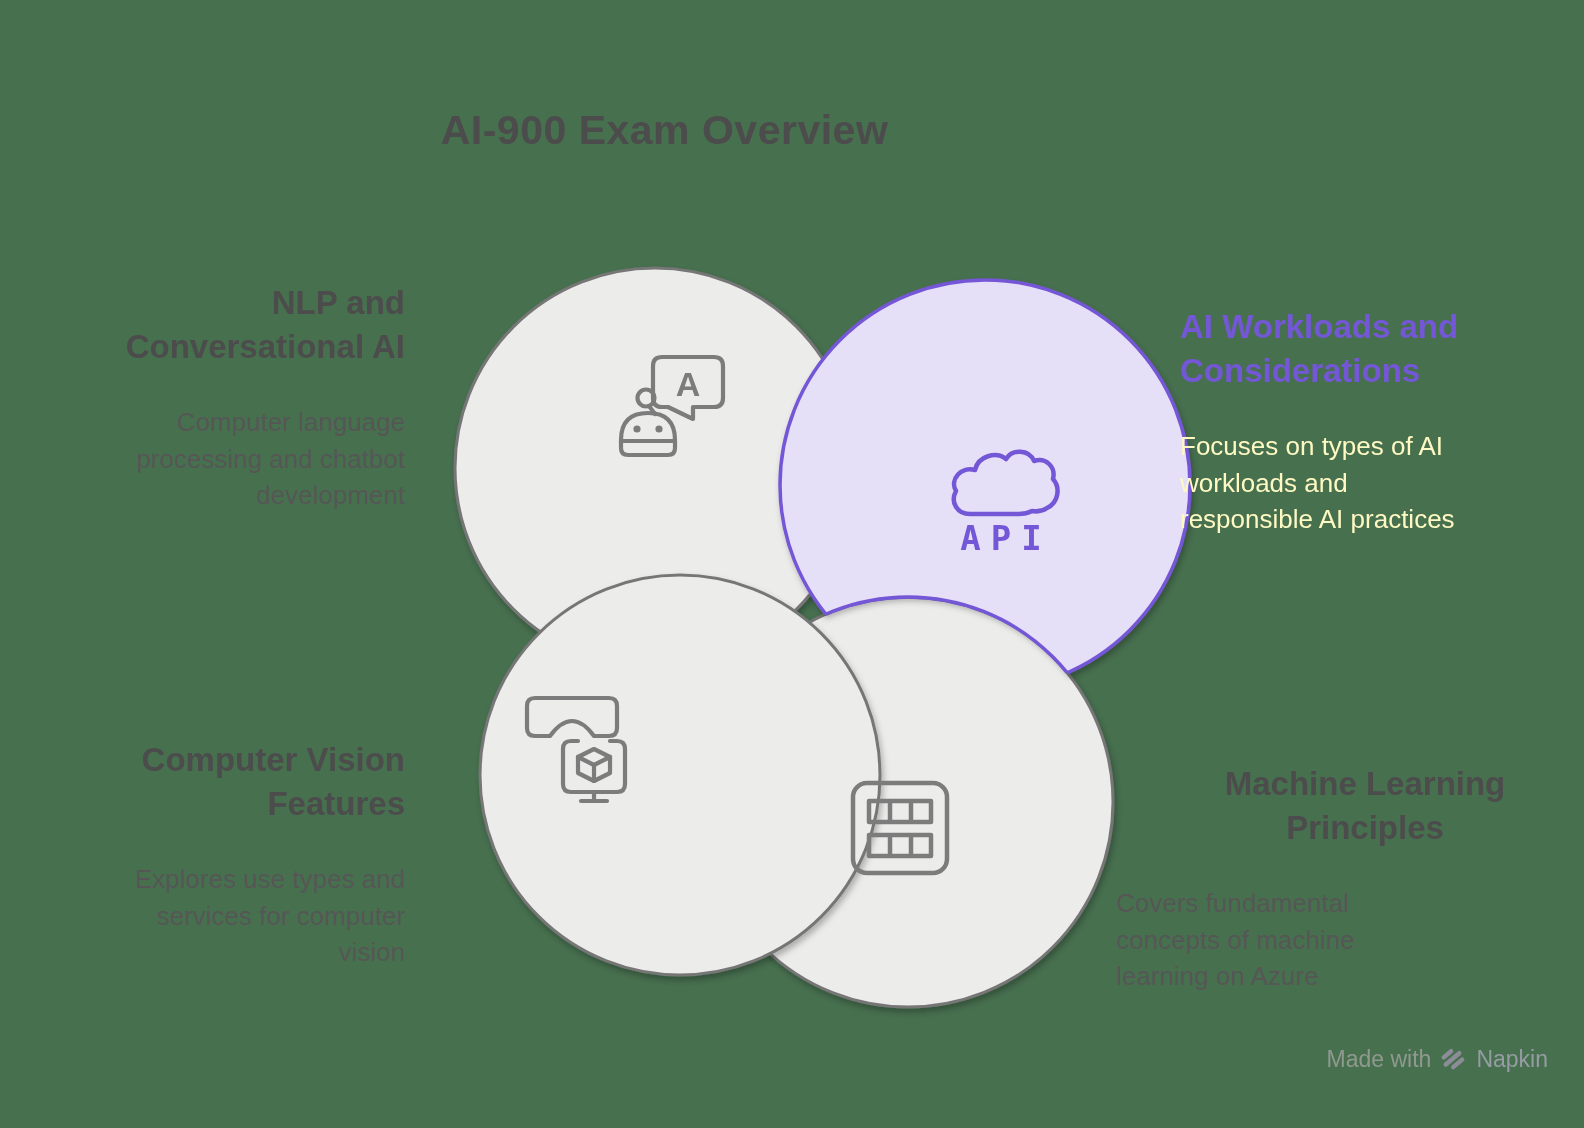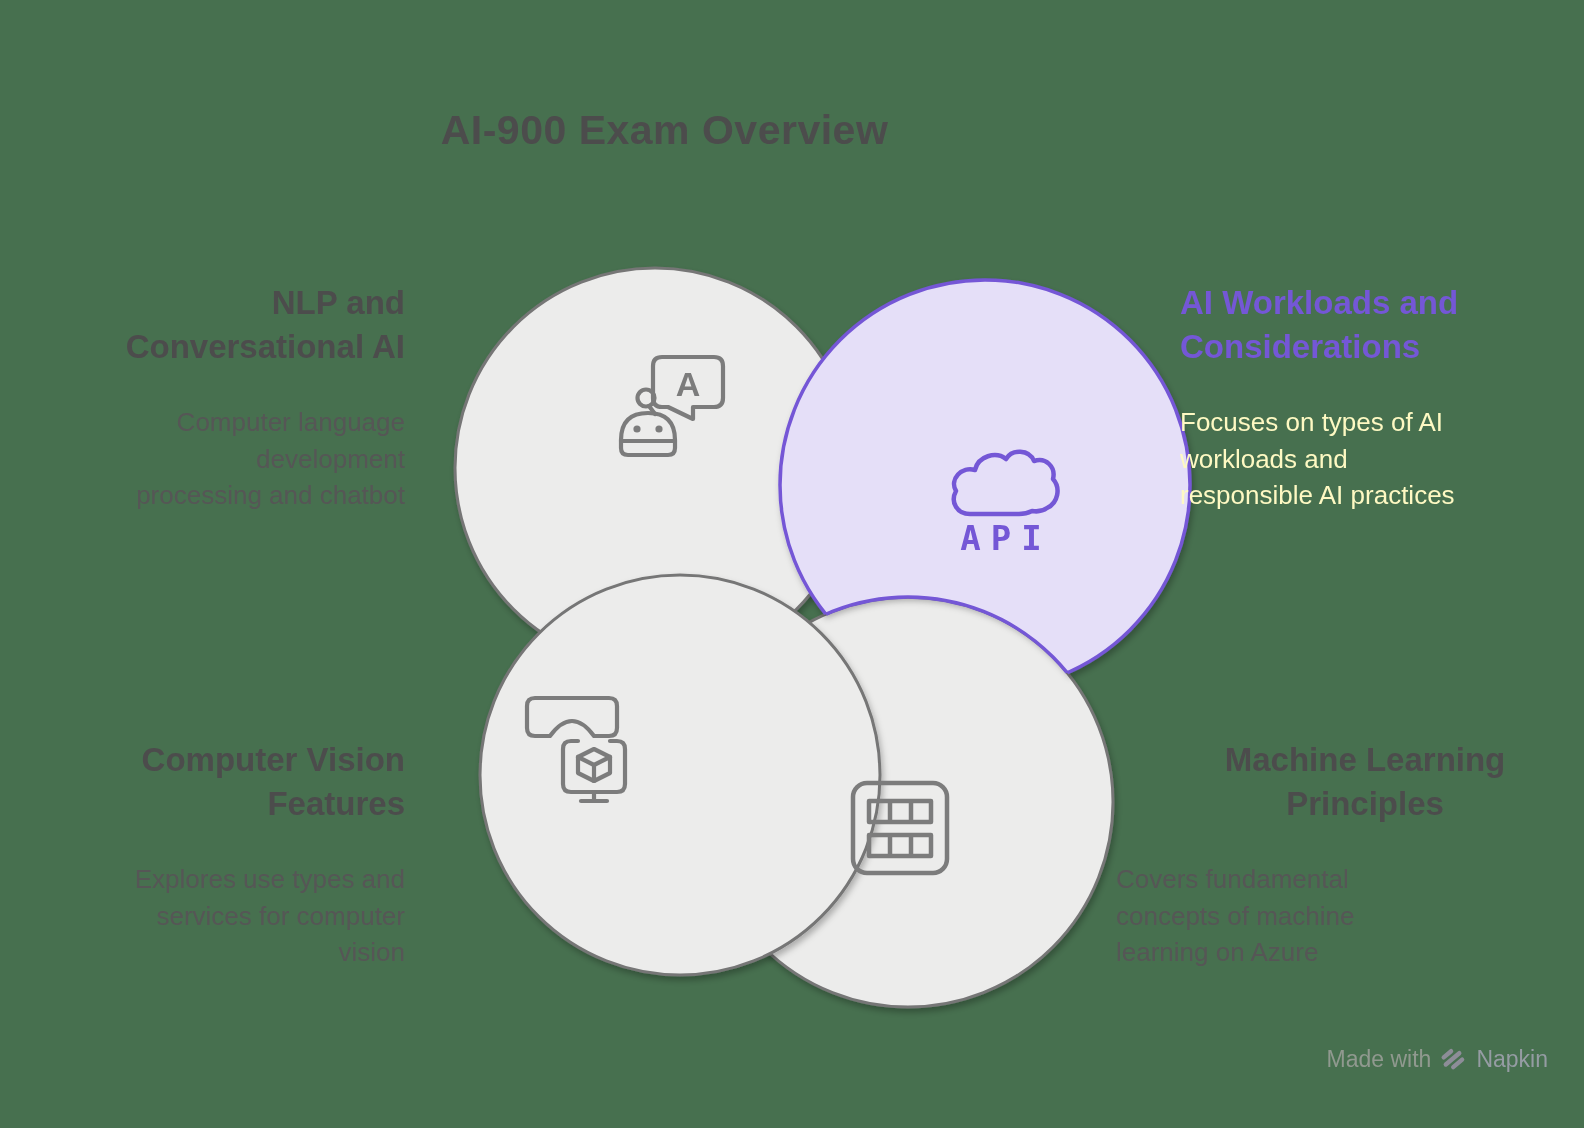--- a/index.html
+++ b/index.html
@@ -23,21 +23,21 @@
     position:absolute;
     font-size:33px;line-height:44px;font-weight:700;color:#4C4C4C;
   }
   .sec-body{
     position:absolute;
     font-size:26px;line-height:36.5px;font-weight:400;color:#565656;
   }
   .sec-title span,.sec-body span{display:block;white-space:nowrap;}
 
   .align-right{text-align:right;}
-  .align-left{text-align:left;}
+  .align-left{text-align:left;margin-top:24px;}
 
   .purple .sec-title, .sec-title.purple{color:#7457D6;}
   .purple .sec-body,  .sec-body.purple{color:#fef9c3;}
 
   .pos-tl-title{left:58px;  width:347px;top:281px;}
   .pos-tl-body {left:58px;  width:347px;top:404px;}
   .pos-tr-title{left:1180px;width:370px;top:281px;}
   .pos-tr-body {left:1180px;width:370px;top:404px;}
   .pos-bl-title{left:58px;  width:347px;top:738px;}
   .pos-bl-body {left:58px;  width:347px;top:861px;}
@@ -129,22 +129,22 @@
   </svg>
 
   <div class="page-title">AI-900 Exam Overview</div>
 
   <div class="sec-title align-right pos-tl-title">
     <span>NLP and</span>
     <span>Conversational AI</span>
   </div>
   <div class="sec-body align-right pos-tl-body">
     <span>Computer language</span>
+    <span>processing and chatbot</span>
     <span>development</span>
-    <span>processing and chatbot</span>
   </div>
 
   <div class="sec-title purple align-left pos-tr-title">
     <span>AI Workloads and</span>
     <span>Considerations</span>
   </div>
   <div class="sec-body purple align-left pos-tr-body">
     <span>Focuses on types of AI</span>
     <span>workloads and</span>
     <span>responsible AI practices</span>

